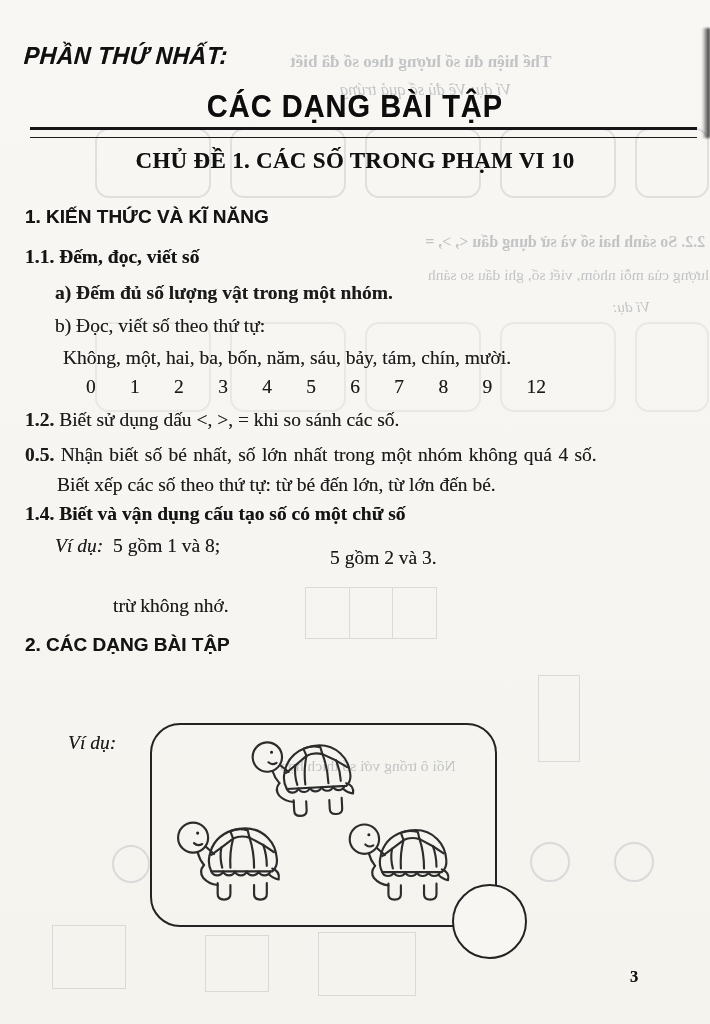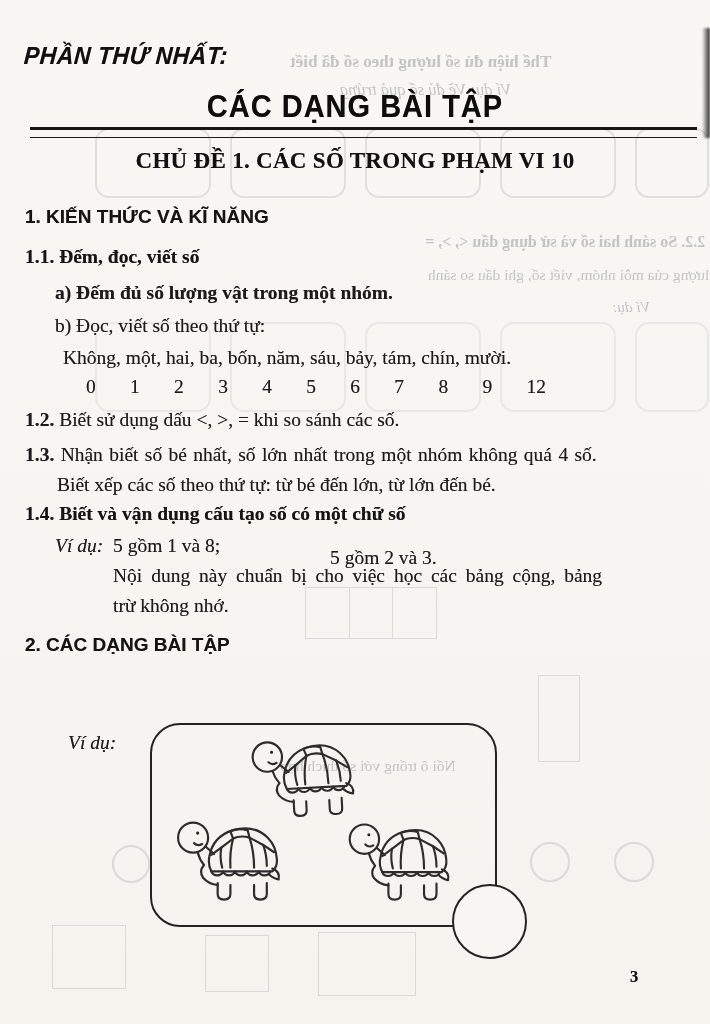--- a/index.html
+++ b/index.html
@@ -159,32 +159,31 @@
     <span>9</span>
     <span>12</span>
   </div>
 
   <div class="abs serif body-text soft" style="left:25px;top:408px;">
     <span class="bold">1.2.</span>
     <span>Biết sử dụng dấu &lt;, &gt;, = khi so sánh các số.</span>
   </div>
 
   <div class="abs serif body-text soft" style="left:25px;top:443px;word-spacing:1.5px;">
-    <span class="bold">1.3.</span>
+    <span class="bold">0.5.</span>
     <span>Nhận biết số bé nhất, số lớn nhất trong một nhóm không quá 4 số.</span>
   </div>
   <div class="abs serif body-text soft" style="left:57px;top:473px;">Biết xếp các số theo thứ tự: từ bé đến lớn, từ lớn đến bé.</div>
 
   <div class="abs h-serif soft" style="left:25px;top:503px;">1.4. Biết và vận dụng cấu tạo số có một chữ số</div>
 
   <div class="abs serif body-text italic soft" style="left:55px;top:534px;">Ví dụ:</div>
   <div class="abs serif body-text soft" style="left:113px;top:534px;">5 gồm 1 và 8;</div>
   <div class="abs serif body-text soft" style="left:330px;top:534px;margin-top:12px;">5 gồm 2 và 3.</div>
 
-  <div class="abs serif body-text soft" style="left:113px;top:564px;word-spacing:4px;">Nội dung này chuẩn bị cho việc học các bảng cộng, bảng</div>
   <div class="abs serif body-text soft" style="left:113px;top:594px;">trừ không nhớ.</div>
 
   <div class="abs h-sans soft" style="left:25px;top:634px;">2. CÁC DẠNG BÀI TẬP</div>
 
 
 
   <div class="abs serif body-text italic soft" style="left:68px;top:731px;">Ví dụ:</div>
 
   <svg width="0" height="0" style="position:absolute">
     <defs>

